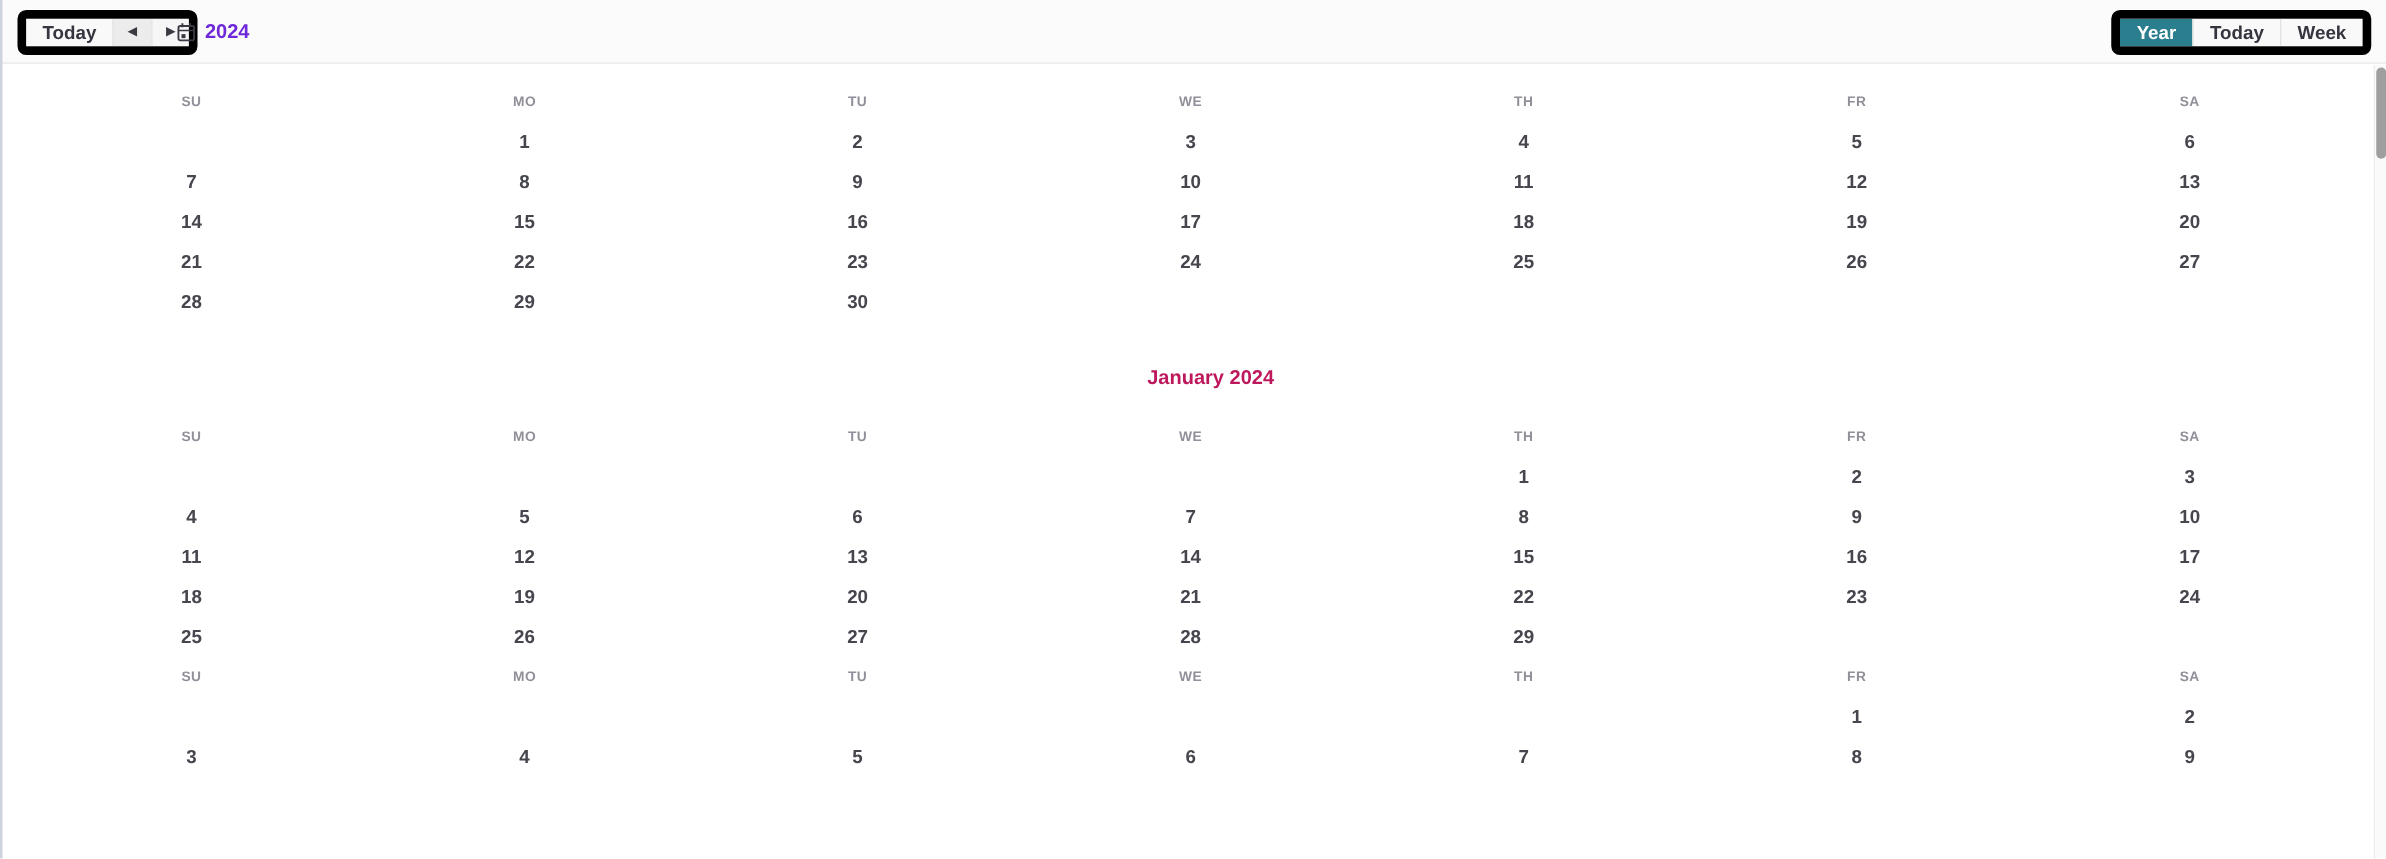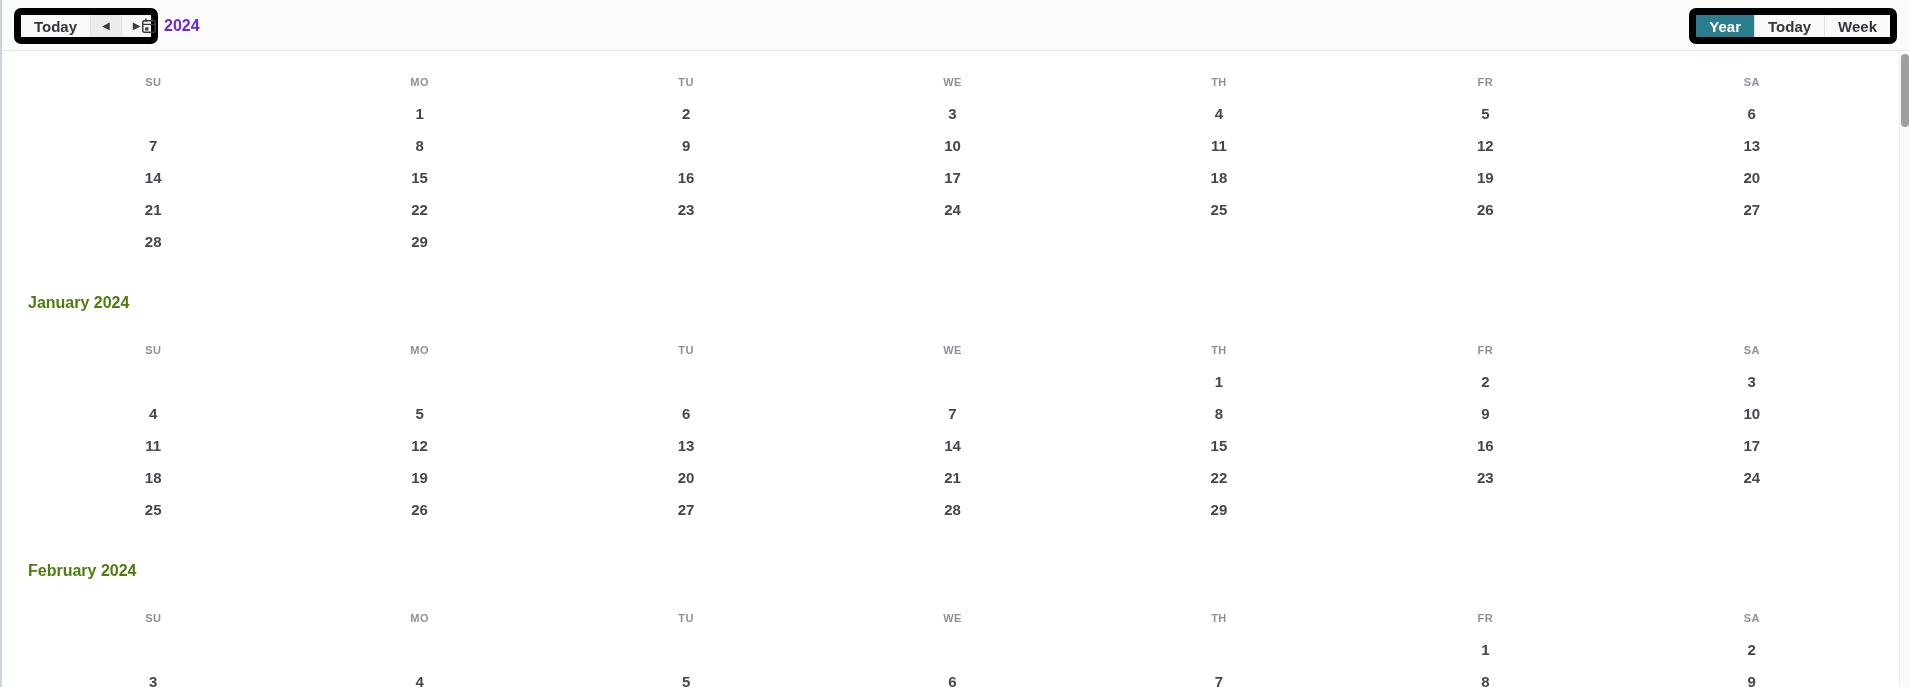--- a/index.html
+++ b/index.html
@@ -96,22 +96,23 @@
     font-size: 15px;
     color: #46464e;
     cursor: pointer;
   }
   .day.empty { cursor: default; }
   .mlabel {
     margin: 34px 0 20px 0;
     padding-left: 28px;
     font-size: 16px;
     font-weight: 700;
-    color: #4d7c0f;
+    color: #be185d;
     line-height: 22px;
+    text-align: center;
   }
   .mlabel:empty { display: none; }
   
   .scrollbar {
     position: absolute; top: 52px; right: 0; bottom: 0;
     width: 10px;
     background: #fafafa;
     border-left: 1px solid #ededed;
     box-sizing: border-box;
     z-index: 25;
@@ -192,20 +193,21 @@
             <div class="day">20</div>
             <div class="day">21</div>
             <div class="day">22</div>
             <div class="day">23</div>
             <div class="day">24</div>
             <div class="day">25</div>
             <div class="day">26</div>
             <div class="day">27</div>
             <div class="day">28</div>
             <div class="day">29</div>
+            <div class="day">30</div>
             <div class="day empty"></div>
             <div class="day empty"></div>
             <div class="day empty"></div>
           </div>
           <div class="mlabel">January 2024</div>
         </div>
         <div>
           <div class="mgrid">
             <div class="dow">SU</div>
             <div class="dow">MO</div>
@@ -243,21 +245,20 @@
             <div class="day">23</div>
             <div class="day">24</div>
             <div class="day">25</div>
             <div class="day">26</div>
             <div class="day">27</div>
             <div class="day">28</div>
             <div class="day">29</div>
             <div class="day empty"></div>
             <div class="day empty"></div>
           </div>
-          <div class="mlabel">February 2024</div>
         </div>
         <div>
           <div class="mgrid">
             <div class="dow">SU</div>
             <div class="dow">MO</div>
             <div class="dow">TU</div>
             <div class="dow">WE</div>
             <div class="dow">TH</div>
             <div class="dow">FR</div>
             <div class="dow">SA</div>

